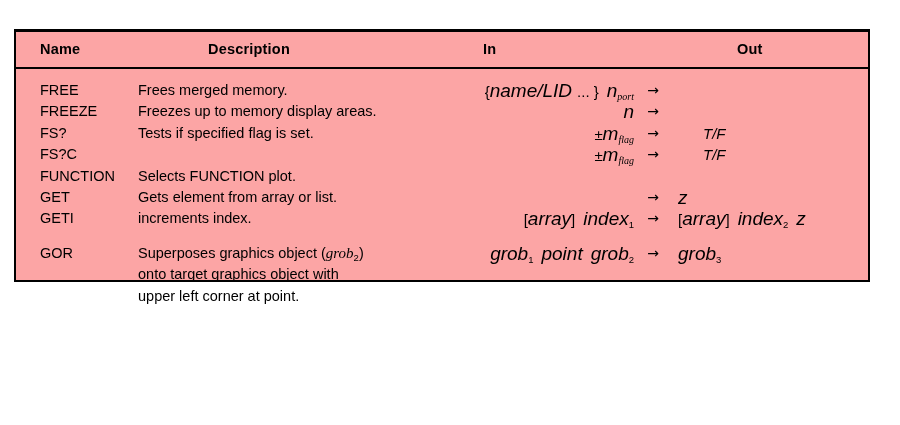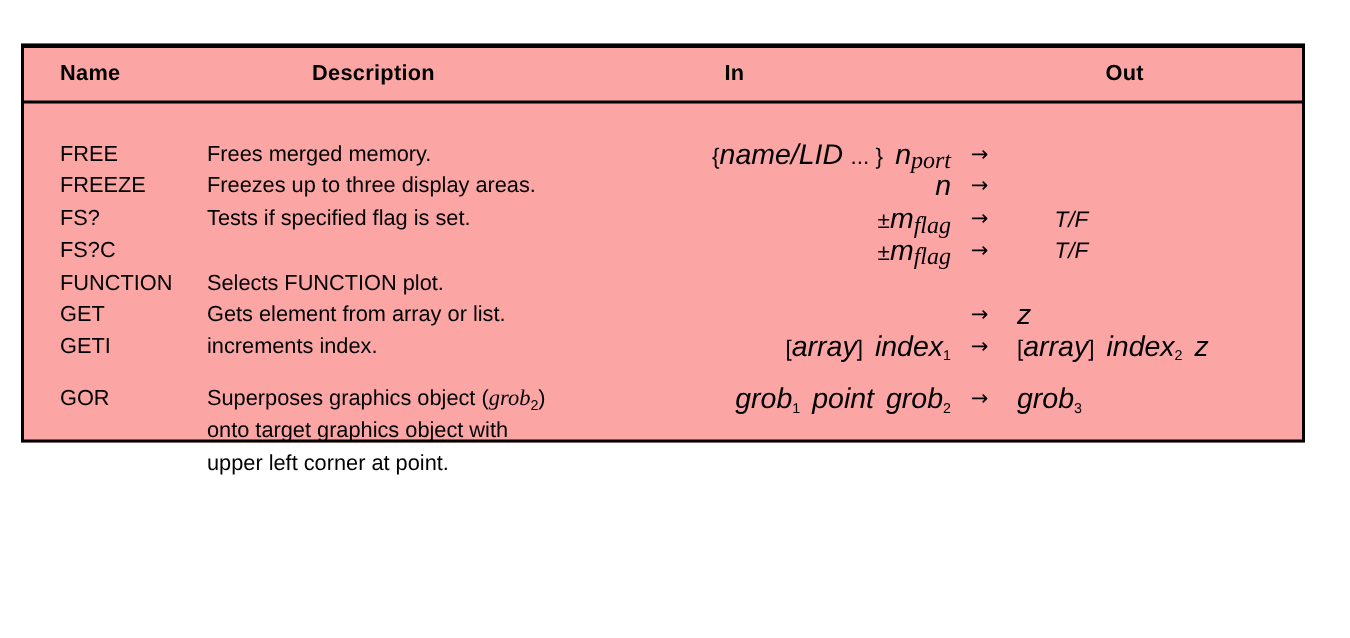--- a/index.html
+++ b/index.html
@@ -51,21 +51,21 @@
     white-space: nowrap;
   }
   .th-name { left: 24px; }
   .th-desc { left: 192px; }
   .th-in   { left: 467px; }
   .th-out  { left: 721px; }
 
   
   .tbody {
     position: relative;
-    padding: 24px 0 16px 0;
+    padding: 11px 0 16px 0;
   }
   .row {
     position: relative;
     min-height: 21.4px;
   }
   .row.gap { margin-top: 13px; }
 
   .c-name {
     position: absolute;
     left: 24px;
@@ -133,21 +133,21 @@
   sub {
     font-size: 9.5px;
     line-height: 0;
     vertical-align: baseline;
     position: relative;
     bottom: -3px;
   }
   sub.it {
     font-style: italic;
     font-family: "Liberation Serif", serif;
-    font-size: 16px;
+    font-size: 10px;
   }
   .sp { display: inline-block; width: 8px; }
   .sp-s { display: inline-block; width: 5px; }
   .arrow-glyph {
     font-family: "DejaVu Sans", sans-serif;
     font-size: 14px;
   }
   .desc-it {
     font-style: italic;
     font-family: "Liberation Serif", serif;
@@ -173,21 +173,21 @@
       <div class="row">
         <div class="c-name">FREE</div>
         <div class="c-desc">Frees merged memory.</div>
         <div class="c-in"><span class="brk">{</span><span class="mi">name/LID</span><span class="sp-s"></span><span class="brk">...&nbsp;}</span><span class="sp"></span><span class="mi">n</span><sub class="it">port</sub></div>
         <div class="c-arrow"><span class="arrow-glyph">→</span></div>
         <div class="c-out"></div>
       </div>
 
       <div class="row">
         <div class="c-name">FREEZE</div>
-        <div class="c-desc">Freezes up to three display areas.</div>
+        <div class="c-desc">Freezes up to memory display areas.</div>
         <div class="c-in"><span class="mi">n</span></div>
         <div class="c-arrow"><span class="arrow-glyph">→</span></div>
         <div class="c-out"></div>
       </div>
 
       <div class="row">
         <div class="c-name">FS?</div>
         <div class="c-desc">Tests if specified flag is set.</div>
         <div class="c-in"><span class="brk">±</span><span class="mi">m</span><sub class="it">flag</sub></div>
         <div class="c-arrow"><span class="arrow-glyph">→</span></div>

